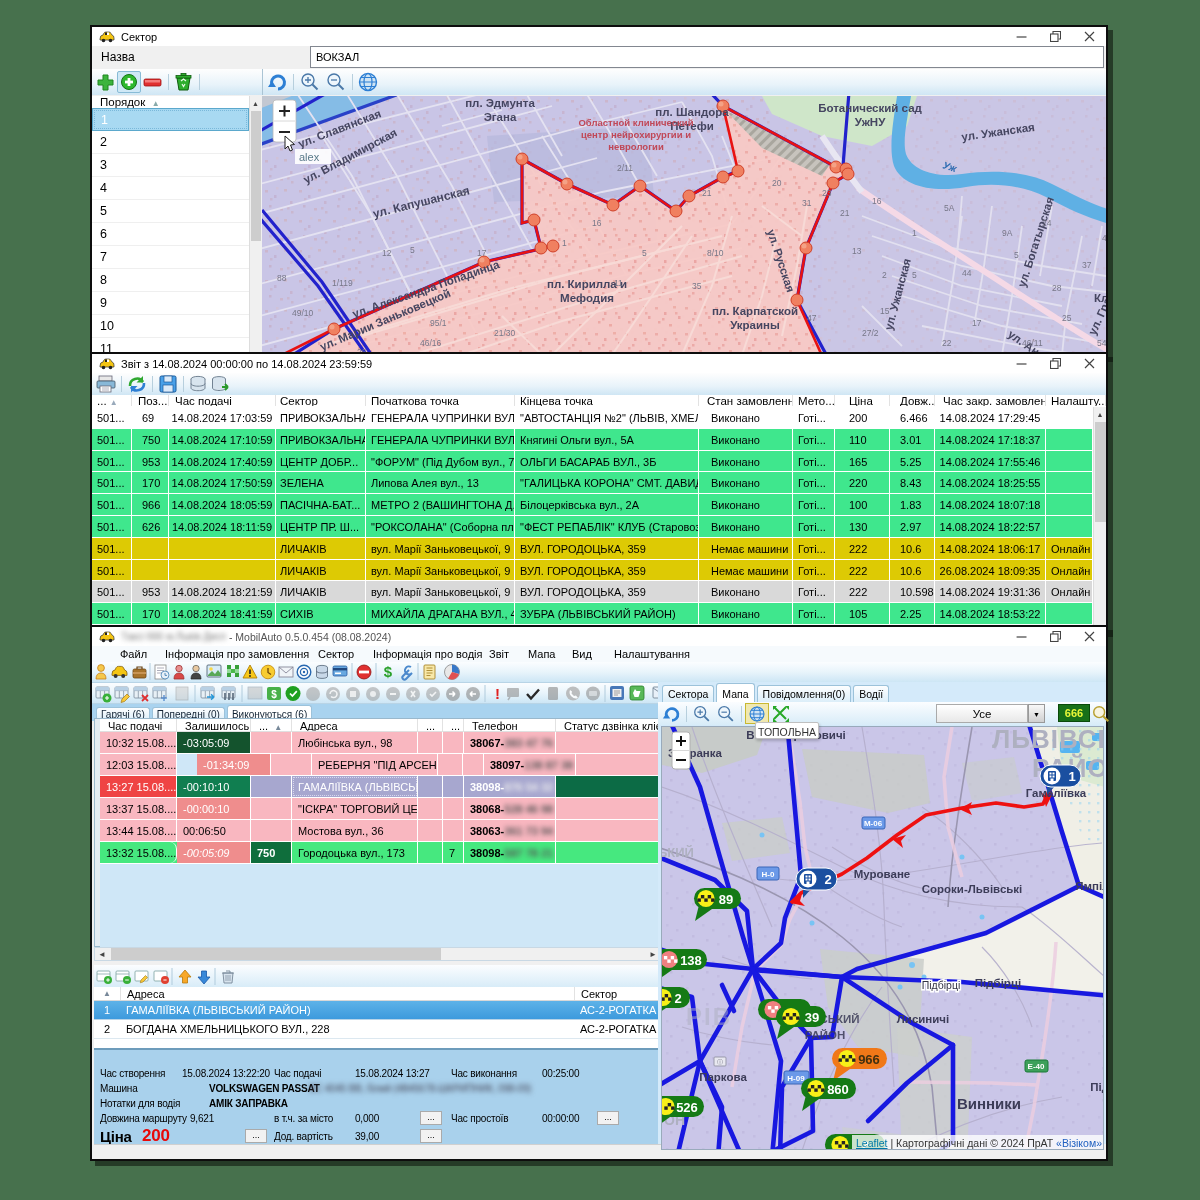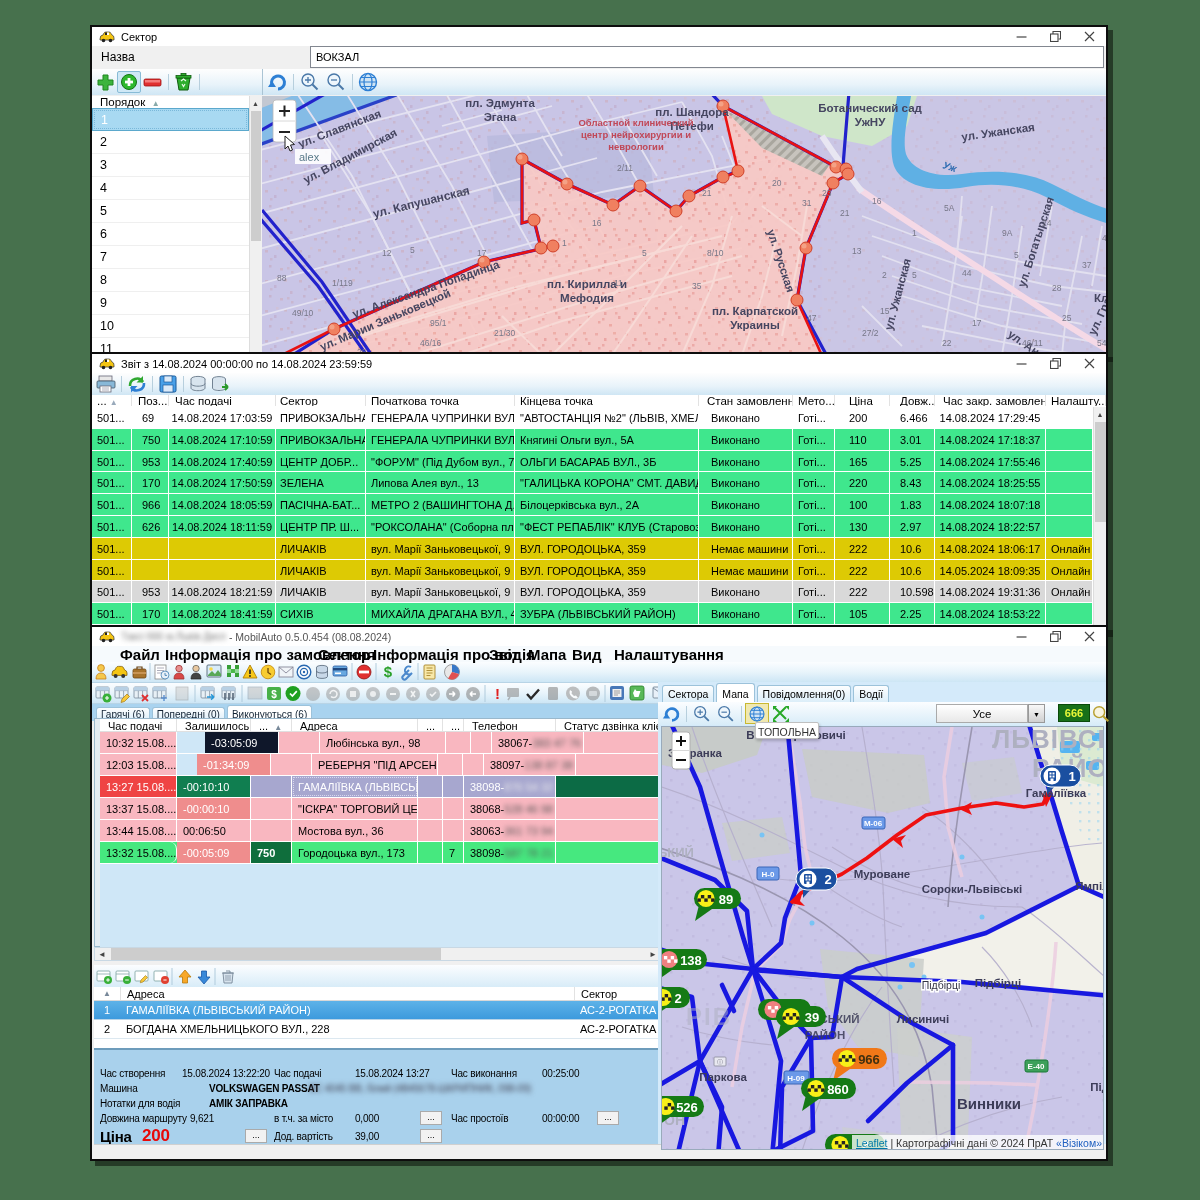--- a/index.html
+++ b/index.html
@@ -558,21 +558,21 @@
         <div>501...</div>
         <div></div>
         <div></div>
         <div>ЛИЧАКІВ</div>
         <div>вул. Марії Заньковецької, 9</div>
         <div>ВУЛ. ГОРОДОЦЬКА, 359</div>
         <div>Немає машини</div>
         <div>Готі...</div>
         <div>222</div>
         <div>10.6</div>
-        <div>14.05.2024 18:09:35</div>
+        <div>26.08.2024 18:09:35</div>
         <div>Онлайн</div>
       </div>
     <div class="rrow gy">
         <div>501...</div>
         <div>953</div>
         <div>14.08.2024 18:21:59</div>
         <div>ЛИЧАКІВ</div>
         <div>вул. Марії Заньковецької, 9</div>
         <div>ВУЛ. ГОРОДОЦЬКА, 359</div>
         <div>Виконано</div>
@@ -597,35 +597,35 @@
         <div></div>
       </div>
   </div>
   <div style="position:absolute;right:0;top:53px;width:13px;bottom:0;background:#f0f0f0;border-left:1px solid #ddd;">
     <div style="height:15px;display:flex;align-items:center;justify-content:center;font-size:7px;color:#444;">▲</div>
     <div style="position:absolute;top:15px;left:1px;width:11px;height:100px;background:#cdcdcd;"></div>
   </div>
 </div>
 
 <style>
-#w3 .menu{height:16px;background:#f6fafd;display:flex;align-items:center;font-size:15px;font-weight:bold;}
+#w3 .menu{height:16px;background:#f6fafd;display:flex;align-items:center;font-size:11px;}
 #w3 .menu span{padding:0 10px;}
 .tb{display:flex;align-items:center;background:linear-gradient(#fbfdff,#e8f4fb 50%,#cde6f5);border-bottom:1px solid #b8d4e6;}
 .otab{display:flex;align-items:flex-end;height:17px;background:#a9d3ef;font-size:10px;}
 .otab .t{padding:1px 4px 1px;background:linear-gradient(#fdfeff,#dceef9);border:1px solid #9cc2da;border-bottom:none;border-radius:3px 3px 0 0;margin-right:2px;color:#123;}
 .otab .t.on{background:#fff;position:relative;top:0px;padding-top:3px;margin-top:-3px;}
 .orow{display:flex;height:22px;border-bottom:1px solid #fff;font-size:11px;}
 .orow>div{overflow:hidden;white-space:nowrap;padding:5px 0 0 6px;border-right:1px solid #fff;background:#f9b7c0;}
 .orow>div:nth-child(1){width:77px;}
 .orow>div:nth-child(2){width:74px;}
 .orow>div:nth-child(3){width:41px;}
 .orow>div:nth-child(4){width:126px;}
 .orow>div:nth-child(5){width:25px;}
 .orow>div:nth-child(6){width:21px;}
-.orow>div:nth-child(7){width:92px;}
+.orow>div:nth-child(7){width:92px;font-weight:bold;}
 .orow>div:nth-child(8){flex:1;}
 .ohdr{display:flex;height:13px;background:#fff;font-size:11px;border-bottom:1px solid #e0e0e0;}
 .ohdr>div{overflow:hidden;white-space:nowrap;padding:1px 0 0 8px;border-right:1px solid #e2e2e2;}
 .ohdr>div:nth-child(1){width:77px;}
 .ohdr>div:nth-child(2){width:74px;}
 .ohdr>div:nth-child(3){width:41px;}
 .ohdr>div:nth-child(4){width:126px;}
 .ohdr>div:nth-child(5){width:25px;}
 .ohdr>div:nth-child(6){width:21px;}
 .ohdr>div:nth-child(7){width:92px;}
@@ -913,21 +913,21 @@
         <div>Залишилось ...</div>
         <div>...&nbsp; <span style="font-size:8px;color:#789;">▲</span></div>
         <div>Адреса</div>
         <div>...</div>
         <div>...</div>
         <div>Телефон</div>
         <div>Статус дзвінка клієнт</div>
     </div>
     <div class="orow">
         <div>10:32 15.08....</div>
-        <div style="background:#0f172a;color:#fff;margin-left:28px;">-03:05:09</div>
+        <div style="background:#14532d;color:#fff;">-03:05:09</div>
         <div></div>
         <div>Любінська вул., 98</div>
         <div></div>
         <div></div>
         <div>38067-<span class="blur" style="color:#555;">383 47 76</span></div>
         <div></div>
       </div>
     <div class="orow">
         <div>12:03 15.08....</div>
         <div style="background:#ef8d8d;color:#fff;margin-left:20px;">-01:34:09</div>
@@ -963,21 +963,21 @@
         <div>00:06:50</div>
         <div></div>
         <div>Мостова вул., 36</div>
         <div></div>
         <div></div>
         <div>38063-<span class="blur" style="color:#555;">361 73 94</span></div>
         <div></div>
       </div>
     <div class="orow" style="background:#46e87f;">
         <div style="background:#46e87f;border-radius:7px;">13:32 15.08....</div>
-        <div style="background:#ef8d8d;color:#fff;">-00:05:09</div>
+        <div style="background:#ef8d8d;color:#fff;font-style:italic;">-00:05:09</div>
         <div style="background:#0f6e3c;color:#fff;font-weight:bold;">750</div>
         <div style="background:#46e87f;">Городоцька вул., 173</div>
         <div style="background:#46e87f;"></div>
         <div style="background:#46e87f;">7</div>
         <div style="background:#46e87f;">38098-<span class="blur" style="color:#555;">587 78 21</span></div>
         <div style="background:#46e87f;"></div>
       </div>
   </div>
 
   <div style="position:absolute;left:2px;top:320px;width:566px;height:14px;background:#f0f0f0;border:1px solid #c8d8e4;display:flex;align-items:center;">

